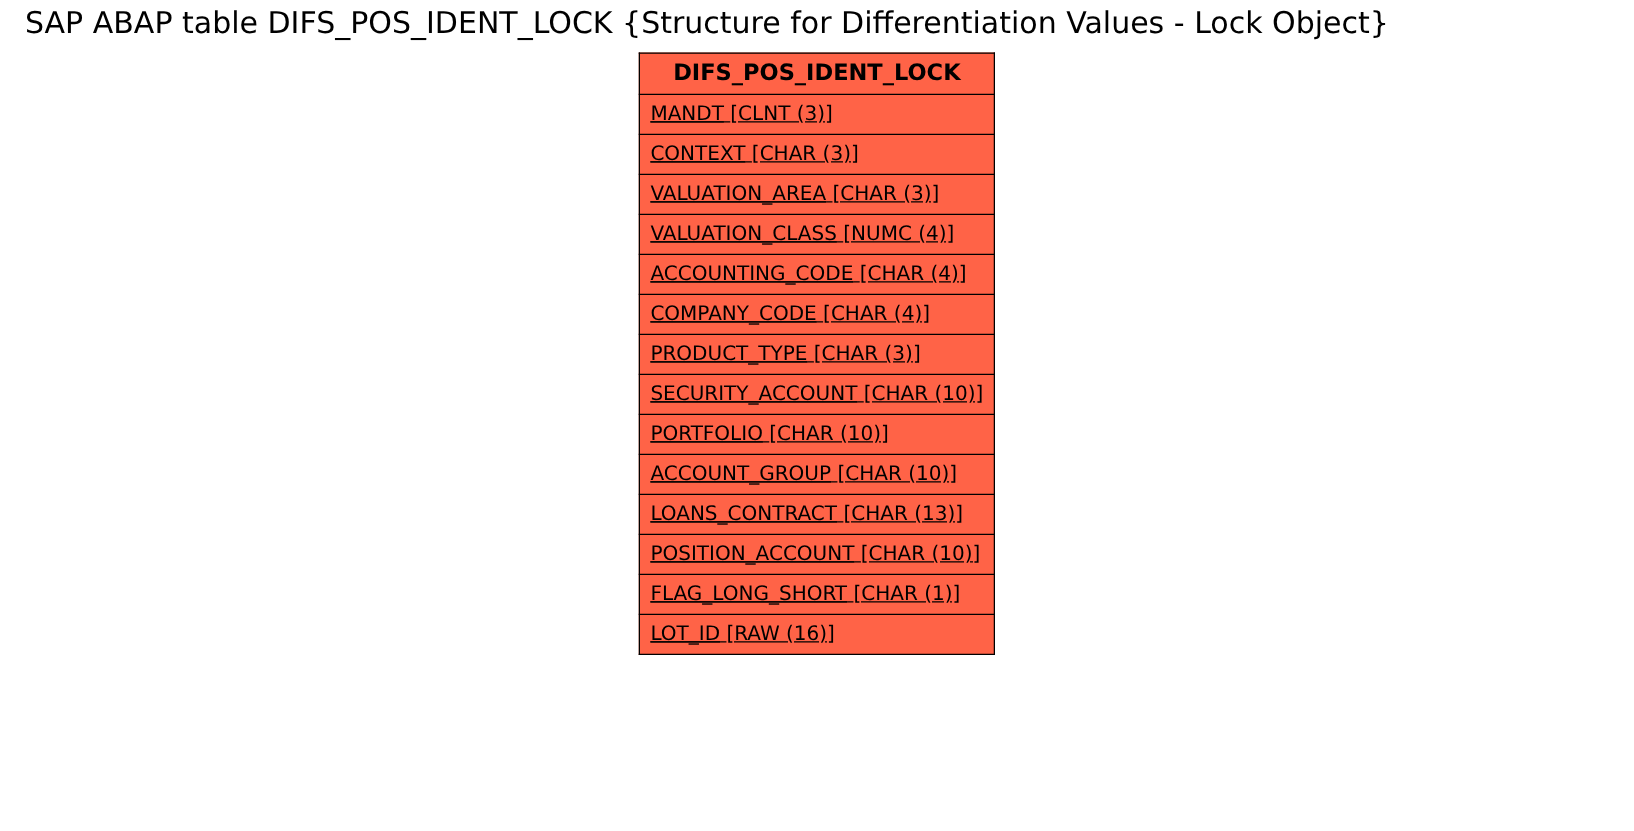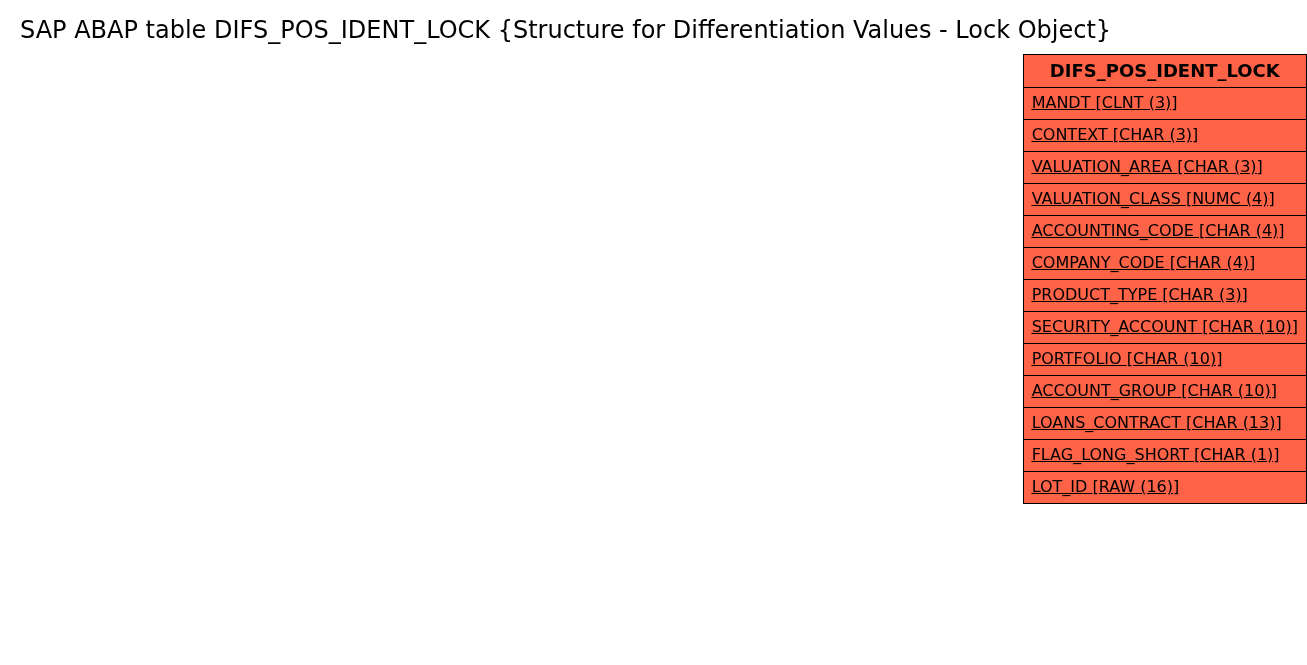--- a/index.html
+++ b/index.html
@@ -7,32 +7,32 @@
     padding: 0;
     background: #ffffff;
     width: 1307px;
     height: 665px;
     font-family: "DejaVu Sans", "Verdana", "Arial", sans-serif;
     color: #000000;
   }
   .page {
     width: 1307px;
     position: relative;
-    padding-top: 16px;
+    padding-top: 4px;
   }
   .title {
     font-size: 24px;
     font-weight: 400;
     margin: 0 0 10px 20px;
     letter-spacing: 0px;
   }
   .table-wrap {
     width: 100%;
     display: flex;
-    justify-content: flex-end;
+    justify-content: center;
   }
   table.erd {
     border-collapse: collapse;
     background: #ff6347; 
   }
   table.erd th {
     border: 1.5px solid #000000;
     background: #ff6347;
     font-weight: 700;
     font-size: 18px;
@@ -97,20 +97,23 @@
           <tr>
             <td><span class="field-name">PORTFOLIO</span> <span class="field-type">[CHAR (10)]</span></td>
           </tr>
           <tr>
             <td><span class="field-name">ACCOUNT_GROUP</span> <span class="field-type">[CHAR (10)]</span></td>
           </tr>
           <tr>
             <td><span class="field-name">LOANS_CONTRACT</span> <span class="field-type">[CHAR (13)]</span></td>
           </tr>
           <tr>
+            <td><span class="field-name">POSITION_ACCOUNT</span> <span class="field-type">[CHAR (10)]</span></td>
+          </tr>
+          <tr>
             <td><span class="field-name">FLAG_LONG_SHORT</span> <span class="field-type">[CHAR (1)]</span></td>
           </tr>
           <tr>
             <td><span class="field-name">LOT_ID</span> <span class="field-type">[RAW (16)]</span></td>
           </tr>
         </tbody>
     </table>
   </div>
 </div>
 

